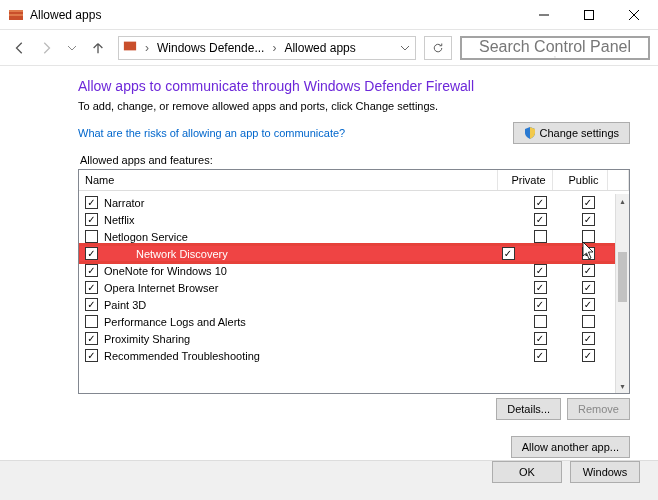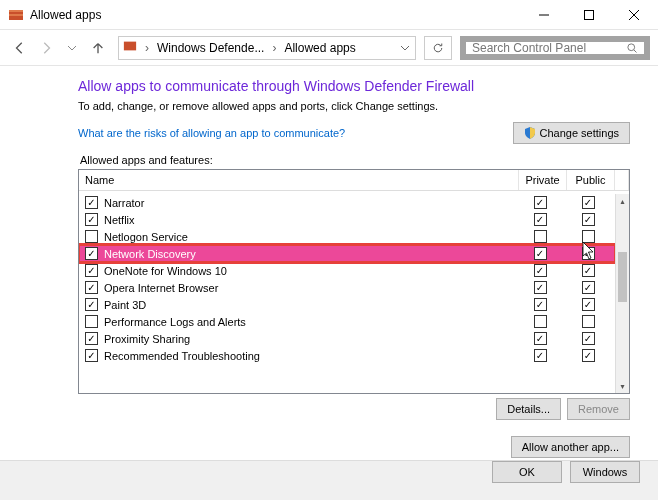--- a/index.html
+++ b/index.html
@@ -12,45 +12,45 @@
 .winbtn { width: 45px; height: 30px; display: flex; align-items: center; justify-content: center; color: #000; }
 .winbtn svg { width:10px; height:10px; }
 
 
 .navbar { height: 36px; display: flex; align-items: center; padding: 0 8px; gap: 2px; border-bottom: 1px solid #e5e5e5; }
 .navbtn { width: 24px; height: 24px; display: flex; align-items: center; justify-content: center; color: #555; }
 .navbtn.disabled { color: #bbb; }
 .addrbar { flex: 1; height: 24px; display: flex; align-items: center; border: 1px solid #ccc; padding: 0 4px; margin: 0 6px; font-size: 12px; gap:4px; }
 .chev { width:12px; display:flex; align-items:center; justify-content:center; color:#666;}
 .refreshbox { width: 28px; height: 24px; border: 1px solid #ccc; display: flex; align-items: center; justify-content: center; }
-.searchbox { width: 190px; height: 24px; border: 6px solid #a3a3a3; display: flex; align-items: center; padding: 0 6px; margin-left: 6px; font-size: 12px; color: #777; }
+.searchbox { width: 190px; height: 24px; border: 2px solid #a3a3a3; display: flex; align-items: center; padding: 0 6px; margin-left: 6px; font-size: 16px; color: #777; flex-direction: column; }
 .searchbox span { flex: 1; }
 
 
 .content { position:absolute; top:66px; left:0; right:0; bottom:40px; padding: 12px 28px 10px 78px; overflow:hidden; }
 .heading { color: #6d28d9; font-size: 14px; margin-bottom: 6px; }
 .subtext { font-size: 11px; color: #000; margin-bottom: 10px; }
 .linkrow { display: flex; align-items: center; margin-bottom: 10px; }
 .linktext { color: #0066cc; font-size: 11px; flex: 1; }
 .btn { font-size: 11px; padding: 2px 10px; border: 1px solid #adadad; background: #e1e1e1; display:inline-flex; align-items:center; gap:4px; min-width:60px; justify-content:center; height:22px;}
 .btn.disabled { color: #888; }
 .listlabel { font-size: 11px; margin-bottom: 3px; padding-left:2px;}
 .listbox { border: 1px solid #828790; height: 225px; position: relative; background:#fff; }
-.listhead { display: flex; font-size: 11px; border-bottom: 1px solid #ddd; background:#fff; }
+.listhead { display: flex; font-size: 11px; border-bottom: 1px solid #ddd; background:#fff;gap:7px; }
 .listhead .col { padding: 4px 6px; border-right: 1px solid #e5e5e5; }
 .col-name { flex: 1; }
 .col-cb { width: 48px; text-align: center; }
 .col-right { width: 14px; }
 .listbody { position:absolute; top:24px; left:0; right:14px; bottom:0; overflow:hidden; }
 .row { display: flex; align-items: center; font-size: 11px; height: 17px; padding-left: 6px; }
 .row .cbx { width:13px; height:13px; border:1px solid #333; display:inline-flex; align-items:center; justify-content:center; font-size:10px; line-height:1; background:#fff; margin-right:6px; flex-shrink:0;}
 .row .cbx.checked::after { content:"✓"; font-size:10px; }
 .row .rtxt { flex: 1; white-space:nowrap; overflow:hidden; }
 .row .cc { width:48px; display:flex; justify-content:center; }
-.row.selected { background:#ec4899; color:#fff; outline:3px solid #e6413a; outline-offset:-1px; position:relative; z-index:2;}
+.row.selected { background:#ef4444; color:#fff; outline:3px solid #e6413a; outline-offset:-1px; position:relative; z-index:2;gap:32px;}
 .row.selected .cbx { background:#fff; color:#000;}
 .cursor { position:absolute; left:503px; top:48px; width:14px; height:18px; pointer-events:none; z-index:5;}
 .scrollbar { position:absolute; top:24px; right:0; bottom:0; width:14px; background:#f0f0f0; border-left:1px solid #ddd; }
 .sb-btn { height:14px; display:flex; align-items:center; justify-content:center; background:#f0f0f0; font-size:8px; color:#555;}
 .sb-thumb { position:absolute; top:58px; left:2px; right:2px; height:50px; background:#c2c2c2;}
 .belowlist { display:flex; justify-content:flex-end; gap:6px; margin-top:4px; }
 .bottomright { display:flex; justify-content:flex-end; margin-top:16px; }
 
 
 .footer { position:absolute; left:0; right:0; bottom:0; height:40px; background:#f0f0f0; border-top:1px solid #ddd; display:flex; align-items:flex-start; justify-content:flex-end; gap:8px; padding:0 18px;}

